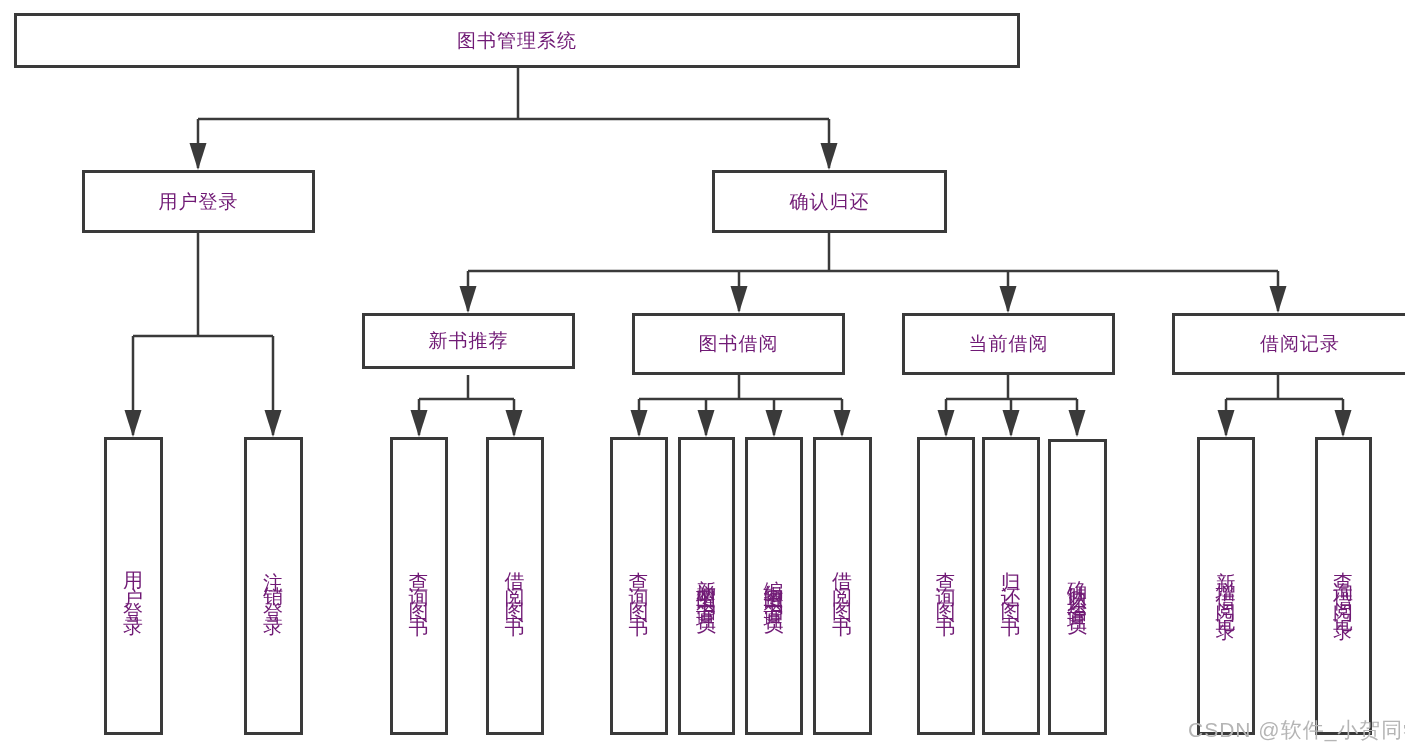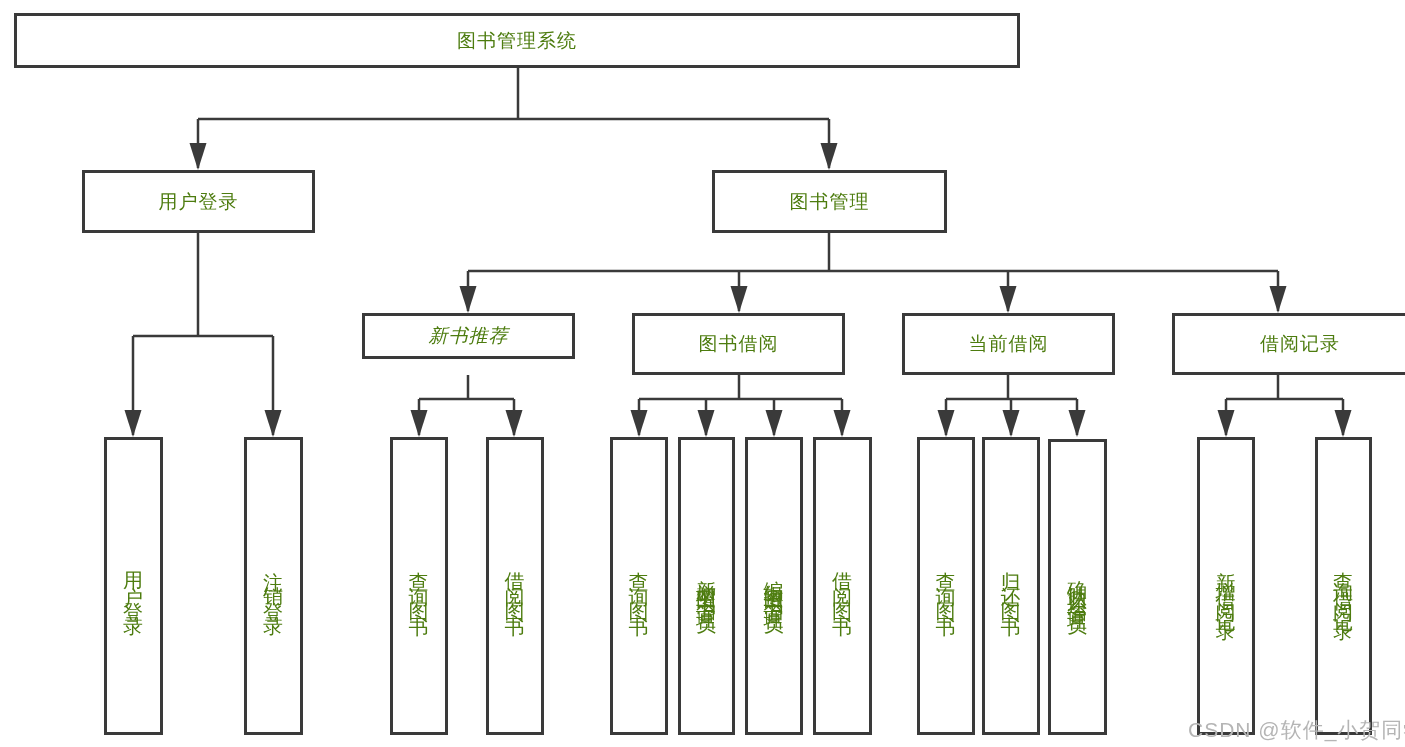--- a/index.html
+++ b/index.html
@@ -25,21 +25,21 @@
     pointer-events: none;
   }
   .box {
     position: absolute;
     box-sizing: border-box;
     background: #ffffff;
     border: 3px solid #3a3a3a;
     display: flex;
     align-items: center;
     justify-content: center;
-    color: #4d7c0f;
+    color: #701a75;
     text-align: center;
   }
   .hbox {
     font-size: 19px;
     letter-spacing: 1px;
   }
   .leaf {
     writing-mode: vertical-rl;
     text-orientation: mixed;
     font-size: 20px;
@@ -140,23 +140,23 @@
       <polygon points="1011,437 1002.5,410 1019.5,410"></polygon>
       <polygon points="1077,437 1068.5,410 1085.5,410"></polygon>
       <polygon points="1226,437 1217.5,410 1234.5,410"></polygon>
       <polygon points="1343,437 1334.5,410 1351.5,410"></polygon>
     </g>
   </svg>
 
   <div class="box hbox" style="left:14px; top:13px; width:1006px; height:55px;">图书管理系统</div>
 
   <div class="box hbox" style="left:82px; top:170px; width:233px; height:63px;">用户登录</div>
-  <div class="box hbox" style="left:712px; top:170px; width:235px; height:63px;">图书管理</div>
+  <div class="box hbox" style="left:712px; top:170px; width:235px; height:63px;">确认归还</div>
 
-  <div class="box hbox" style="left:362px; top:313px; width:213px; height:46px;font-style:italic;">新书推荐</div>
+  <div class="box hbox" style="left:362px; top:313px; width:213px; height:56px;">新书推荐</div>
   <div class="box hbox" style="left:902px; top:313px; width:213px; height:62px;">当前借阅</div>
   <div class="box hbox" style="left:632px; top:313px; width:213px; height:62px;">图书借阅</div>
   <div class="box hbox" style="left:1172px; top:313px; width:256px; height:62px;">借阅记录</div>
 
   <div class="box leaf ls4" style="left:104px; top:437px; width:59px; height:298px;">用户登录</div>
   <div class="box leaf ls4" style="left:244px; top:437px; width:59px; height:298px;">注销登录</div>
 
   <div class="box leaf ls4" style="left:390px; top:437px; width:58px; height:298px;">查询图书</div>
   <div class="box leaf ls4" style="left:486px; top:437px; width:58px; height:298px;">借阅图书</div>
 

